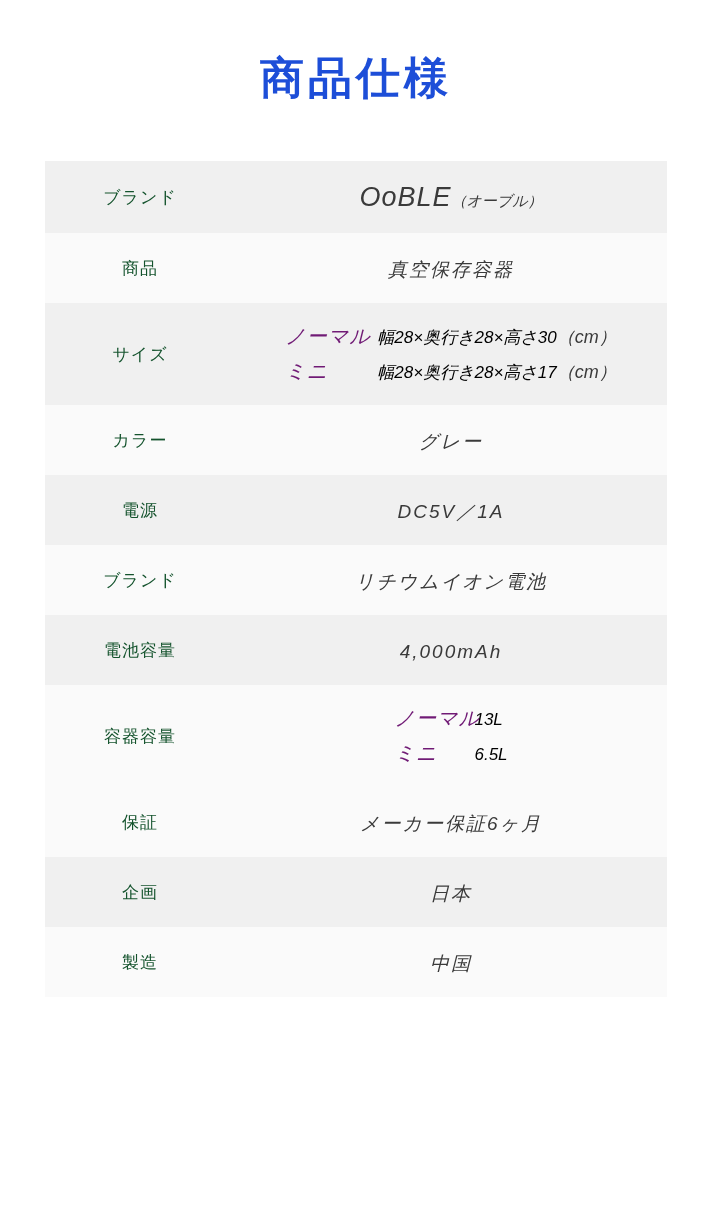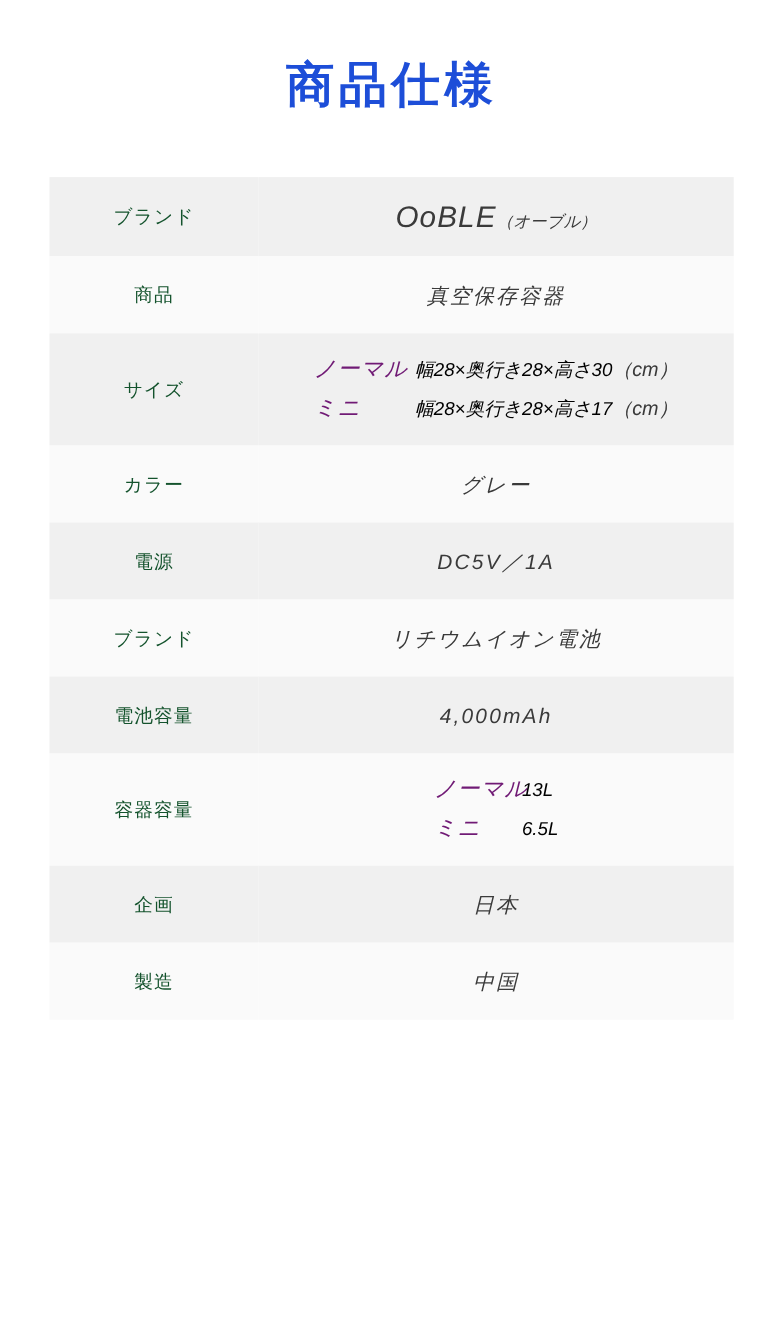--- a/index.html
+++ b/index.html
@@ -161,20 +161,24 @@
       <tr class="row-odd row-h-normal">
         <td class="label-cell">容器容量</td>
         <td class="value-cell"><span class="pair-list cap-list"><div class="pair-row">
               <span class="pair-key">ノーマル</span>
               <span class="pair-val">13L</span>
             </div><div class="pair-row">
               <span class="pair-key">ミニ</span>
               <span class="pair-val">6.5L</span>
             </div></span></td>
       </tr>
+      <tr class="row-odd row-h-normal">
+        <td class="label-cell">保証</td>
+        <td class="value-cell"><span class="value-large">メーカー保証6ヶ月</span></td>
+      </tr>
       <tr class="row-even row-h-normal">
         <td class="label-cell">企画</td>
         <td class="value-cell"><span class="value-large">日本</span></td>
       </tr>
       <tr class="row-odd row-h-normal">
         <td class="label-cell">製造</td>
         <td class="value-cell"><span class="value-large">中国</span></td>
       </tr>
     </tbody>
 </table>

